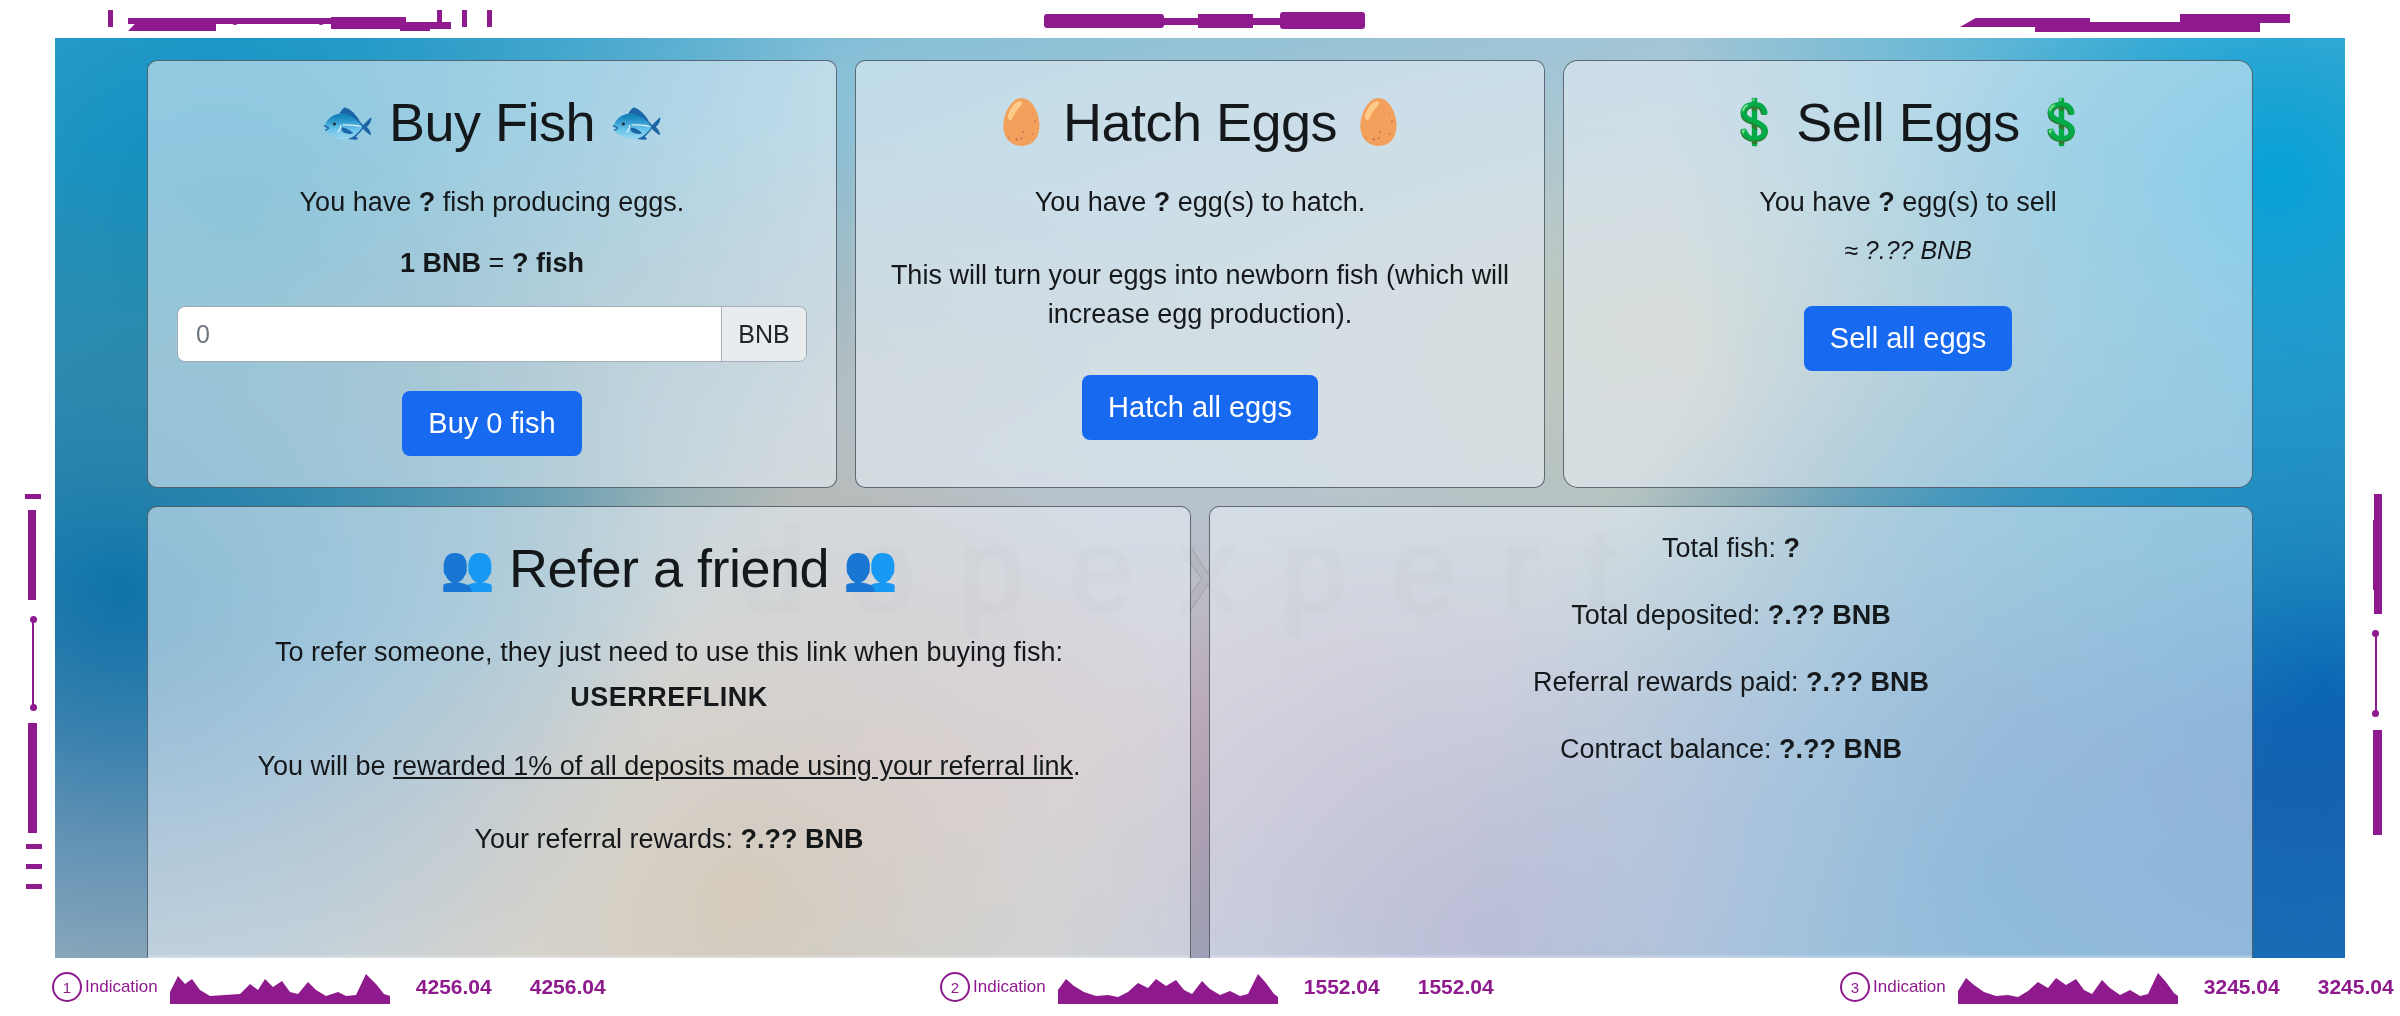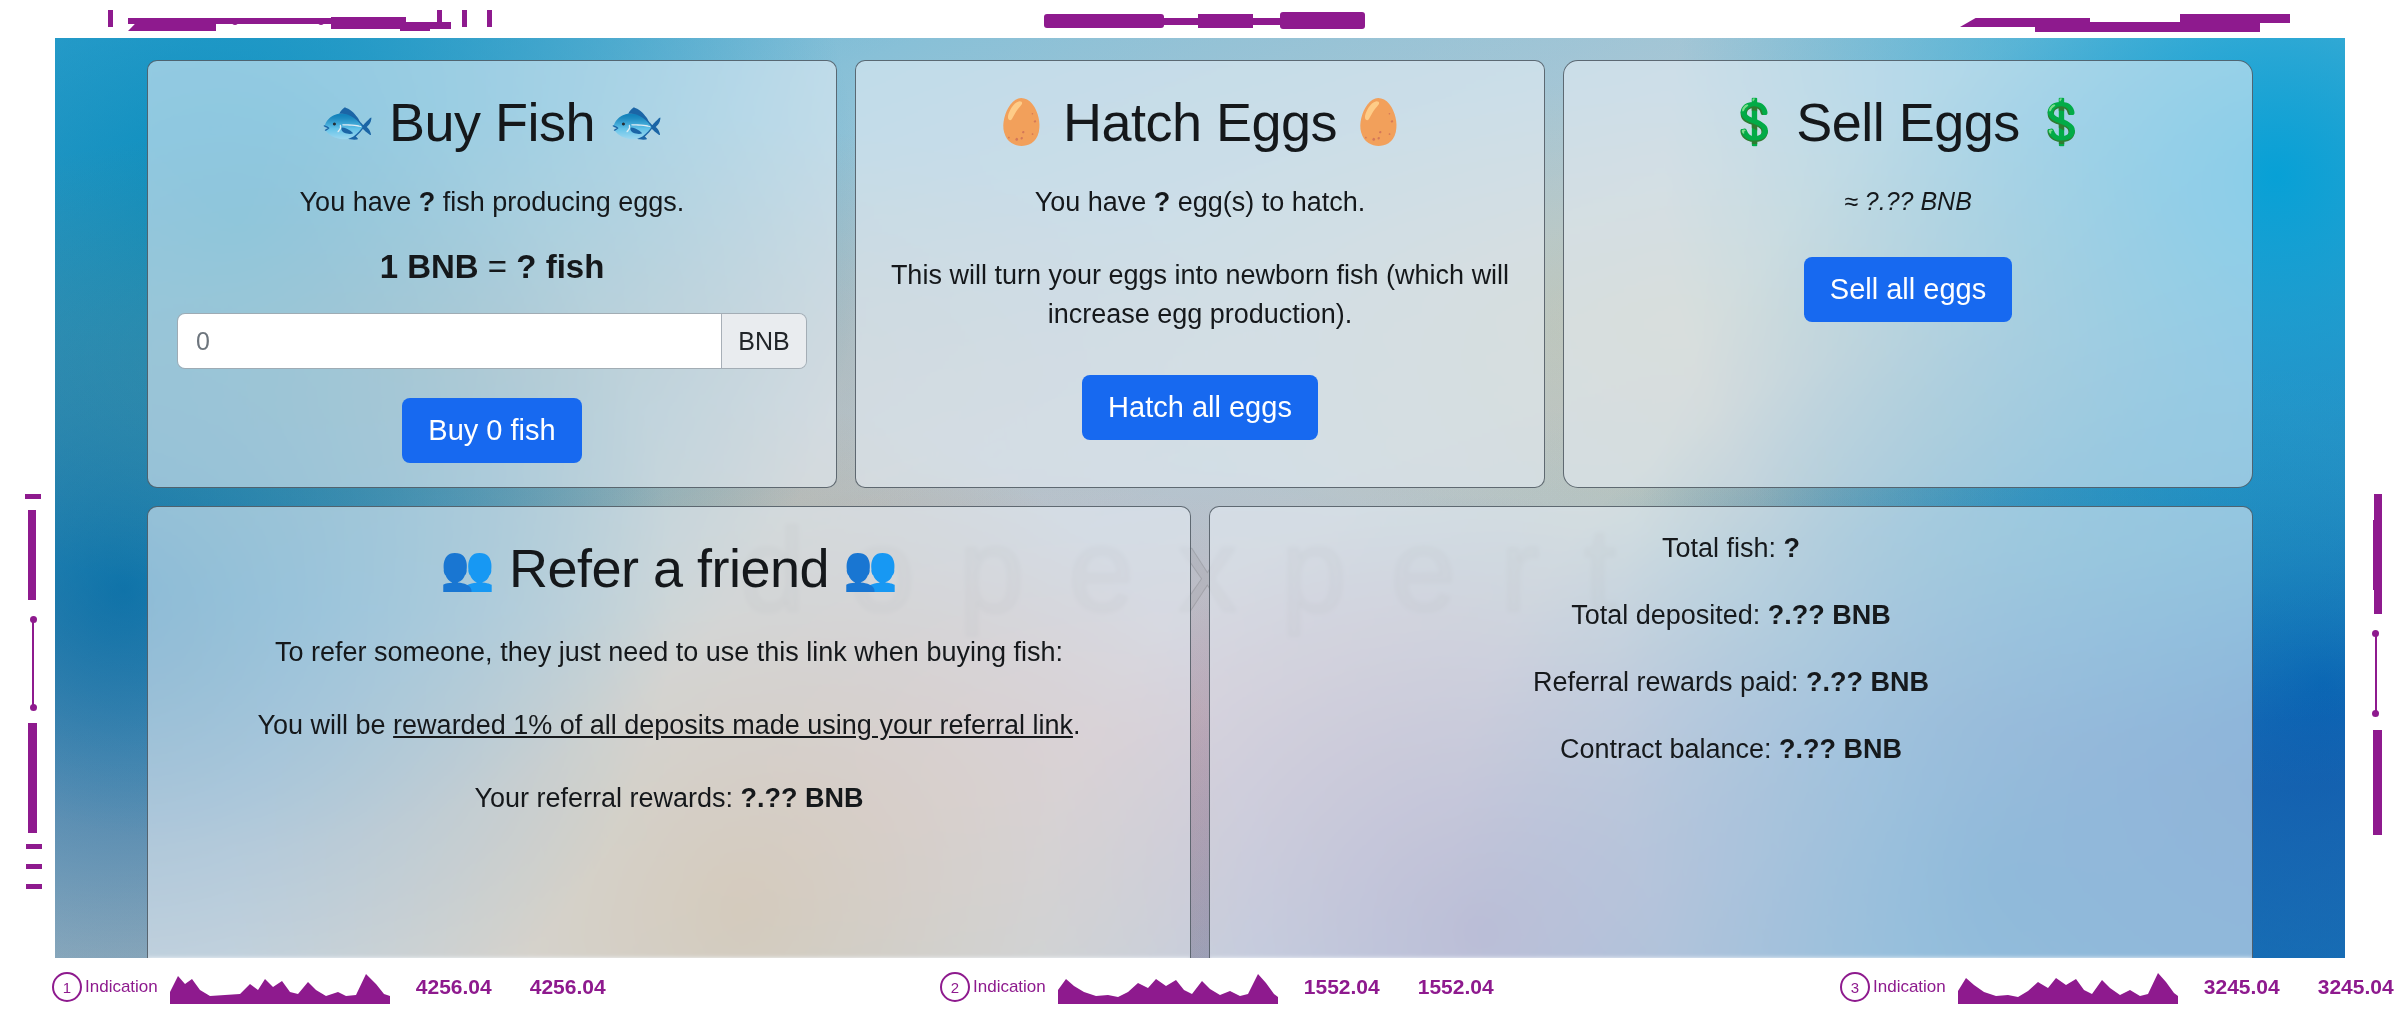--- a/index.html
+++ b/index.html
@@ -165,21 +165,21 @@
     margin: 0 0 10px 0;
     color: #15181b;
     font-weight: 400;
   }
   .line b { font-weight: 700; }
   .line.italic { font-style: italic; font-size: 25px; margin-top: 2px; }
 
   .line-spaced { margin-top: 34px; }
 
   .big-eq {
-    font-size: 33px;
+    font-size: 27px;
     font-weight: 700;
     margin: 26px 0 0 0;
     color: #15181b;
   }
   .big-eq .reg { font-weight: 400; }
 
   
   .input-group {
     display: flex;
     margin: 28px auto 0 auto;
@@ -339,35 +339,39 @@
       <p class="line line-spaced">This will turn your eggs into newborn fish (which will increase egg production).</p>
       <button class="btn">Hatch all eggs</button>
     </div>
 
     <div class="card card-sell">
       <div class="card-title">
         <span class="emo">💲</span>
         <span>Sell Eggs</span>
         <span class="emo">💲</span>
       </div>
+      <p class="line">
+        <span>You have </span><b>?</b><span> egg(s) to sell</span>
+      </p>
       <p class="line italic">≈ ?.?? BNB</p>
       <button class="btn btn-sell">Sell all eggs</button>
     </div>
 
   </div>
 
   <div class="row row-2">
 
     <div class="card card-refer">
       <div class="card-title">
         <span class="emo">👥</span>
         <span>Refer a friend</span>
         <span class="emo">👥</span>
       </div>
       <p class="line line-spaced">To refer someone, they just need to use this link when buying fish:</p>
+      <p class="reflink">USERREFLINK</p>
       <p class="line line-spaced">
         <span>You will be </span><span class="underline-link">rewarded 1% of all deposits made using your referral link</span><span>.</span>
       </p>
       <p class="line line-spaced">
         <span>Your referral rewards: </span><b>?.?? BNB</b>
       </p>
     </div>
 
     <div class="card card-stats">
       <p class="stat-line">

